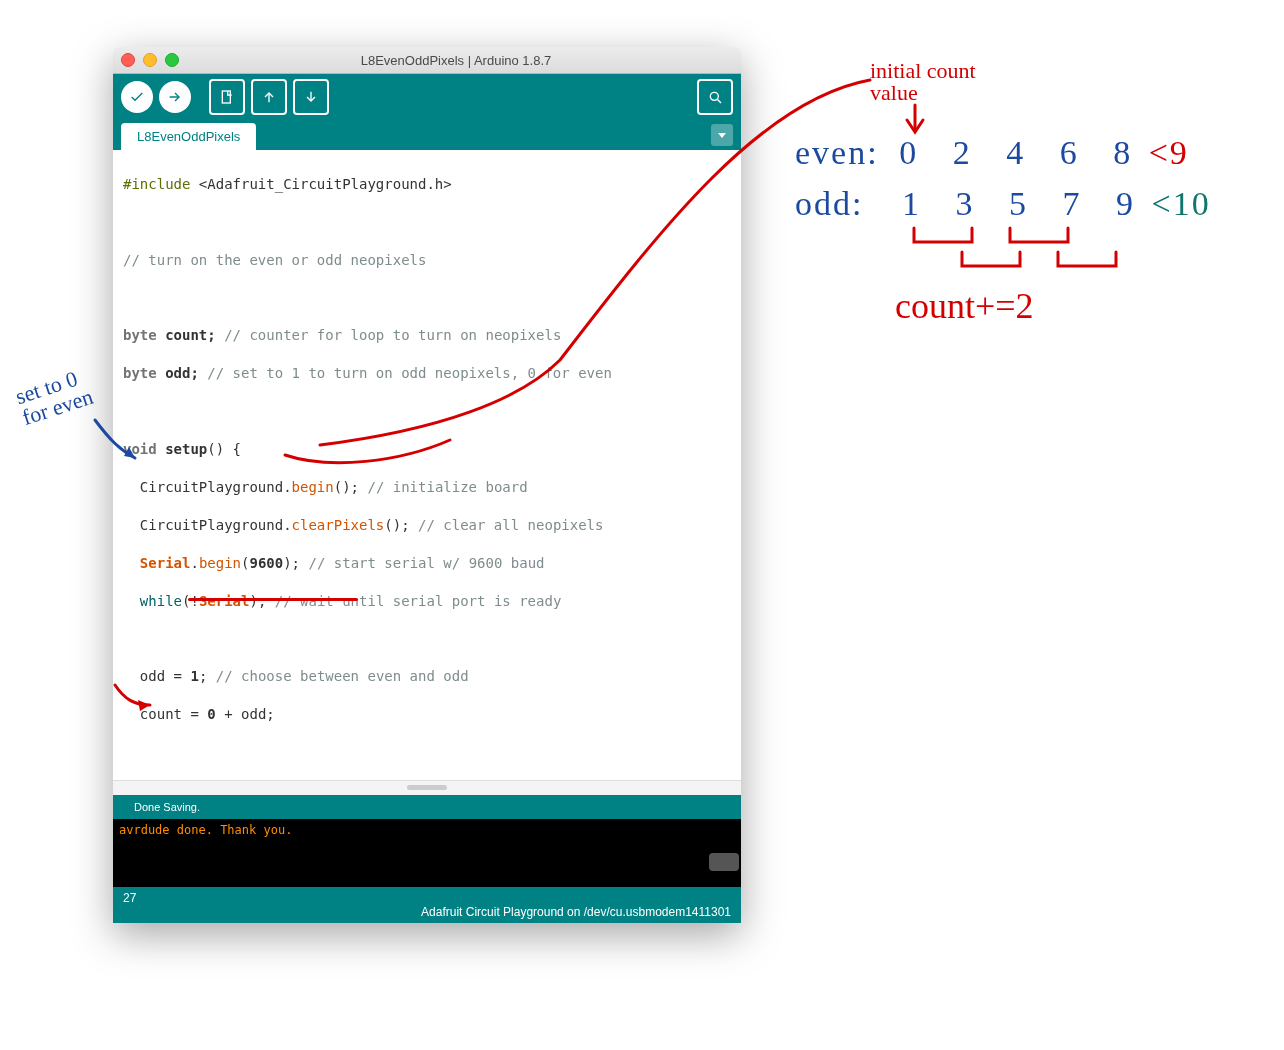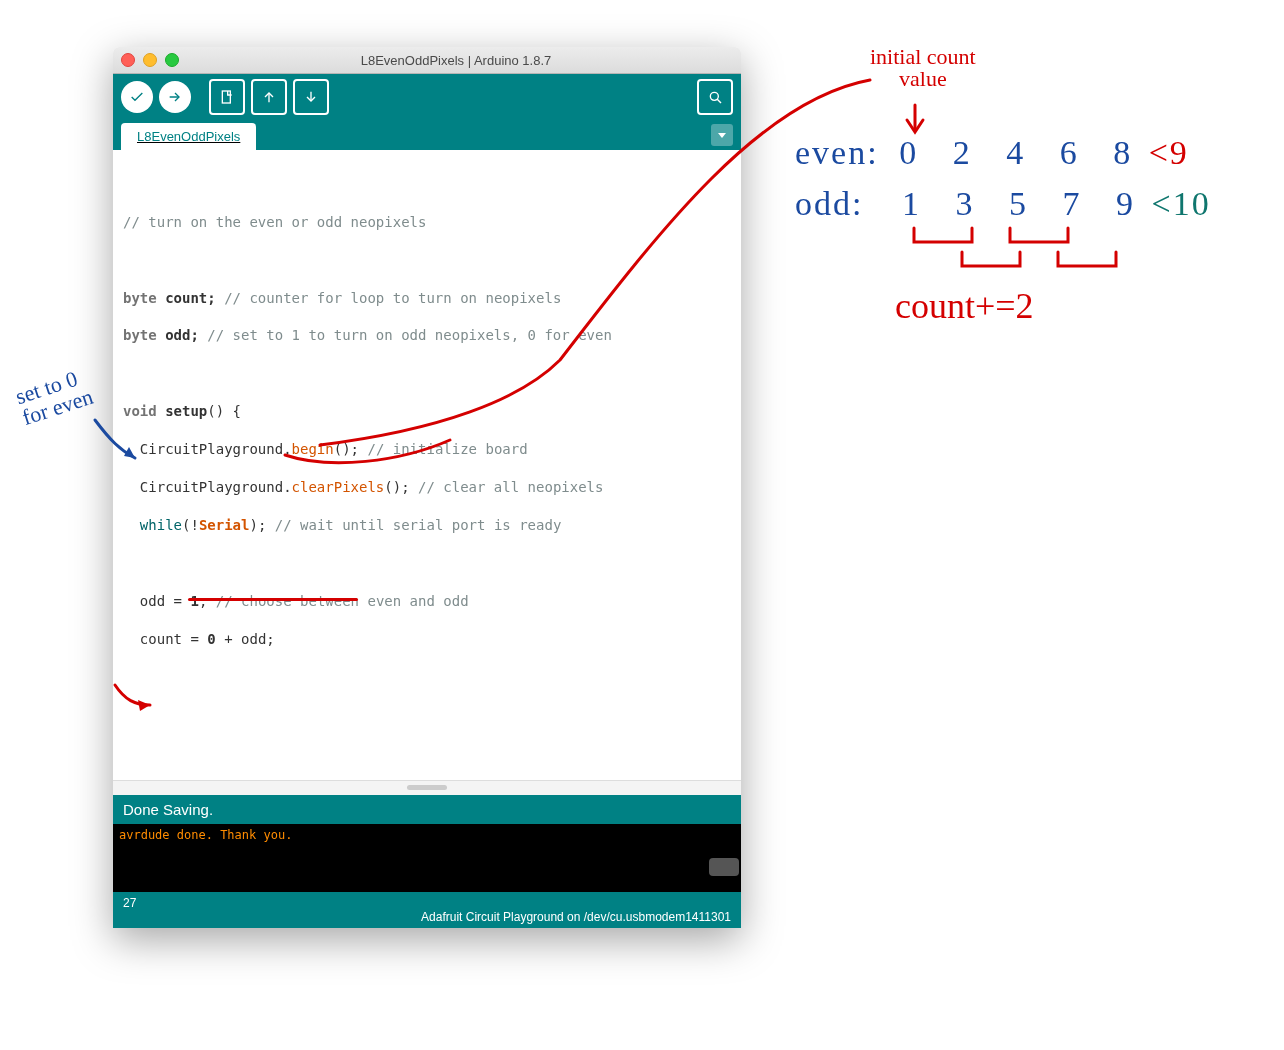--- a/index.html
+++ b/index.html
@@ -12,35 +12,35 @@
   .dot.red{background:#ff5f57;border:1px solid #e0443e;}
   .dot.yellow{background:#ffbd2e;border:1px solid #dea123;}
   .dot.green{background:#28c940;border:1px solid #1aab29;}
   .titletext{flex:1;text-align:center;font-size:13px;color:#4a4a4a;}
   .toolbar{background:#008184;height:46px;display:flex;align-items:center;padding:0 8px;gap:6px;}
   .tb-btn{width:32px;height:32px;border-radius:50%;background:#fff;display:flex;align-items:center;justify-content:center;color:#008184;}
   .tb-btn svg{width:16px;height:16px;fill:none;stroke:#008184;stroke-width:2;}
   .tb-sq{width:32px;height:32px;border:2px solid #fff;border-radius:4px;display:flex;align-items:center;justify-content:center;}
   .tb-sq svg{width:16px;height:16px;fill:none;stroke:#fff;stroke-width:2;}
   .tb-spacer{flex:1;}
-  .tabbar{background:#008184;height:30px;display:flex;align-items:flex-end;padding-left:8px;text-decoration:underline;}
+  .tabbar{background:#008184;height:30px;display:flex;align-items:flex-end;padding-left:8px;}
   .tab{background:#fff;color:#008184;font-size:13px;padding:6px 16px;border-radius:4px 4px 0 0;font-weight:500;}
   .tab-dd{margin-left:auto;margin-right:8px;width:22px;height:22px;background:rgba(255,255,255,.3);border-radius:3px;margin-bottom:4px;display:flex;align-items:center;justify-content:center;}
   .tab-dd svg{width:10px;height:10px;fill:#fff;}
   .editor{background:#fff;padding:6px 10px 4px 10px;font-family:"Menlo","Monaco","Consolas",monospace;font-size:14px;line-height:1.35;color:#333;white-space:pre;overflow:hidden;position:relative;}
   .editor .line{min-height:19px;}
   .kw-teal{color:#006468;}
   .kw-type{color:#737373;font-weight:bold;}
   .kw-bold{color:#333;font-weight:bold;}
   .kw-orange{color:#d35400;margin-top:20px;}
   .kw-com{color:#7f8c8d;}
   .kw-inc{color:#5e6d03;}
   .scroll-grip{height:14px;background:#f4f4f4;border-top:1px solid #ddd;position:relative;}
   .scroll-grip::after{content:"";position:absolute;left:50%;top:4px;width:40px;height:5px;background:#ccc;border-radius:3px;transform:translateX(-50%);}
-  .statusbar{background:#008184;color:#fff;font-size:15px;padding:6px 10px;font-weight:500;}
+  .statusbar{background:#008184;color:#fff;font-size:11px;padding:6px 21px;font-weight:500;}
   .console{background:#000;color:#ff8c00;font-family:"Menlo",monospace;font-size:12px;padding:4px 6px;height:60px;position:relative;}
   .console-scroll{position:absolute;right:2px;top:34px;width:30px;height:18px;background:#555;border-radius:4px;}
   .footer{background:#008184;color:#fff;font-size:12px;padding:4px 10px;display:flex;flex-direction:column;}
   .footer .ln{ }
   .footer .board{margin-left:auto;}
   
   .hand{position:absolute;font-family:"Comic Sans MS","Marker Felt","Segoe Script",cursive;white-space:nowrap;}
   .hand.blue{color:#1b4aa0;}
   .hand.red{color:#d40000;}
   .svg-overlay{position:absolute;left:0;top:0;pointer-events:none;}
@@ -106,29 +106,31 @@
     <div class="tabbar">
       <div class="tab">L8EvenOddPixels</div>
       <div class="tab-dd">
           <svg viewBox="0 0 10 10">
             <polygon points="1,3 9,3 5,8"></polygon>
           </svg>
         </div>
     </div>
 
     <div class="editor" style="height:620px;">
+<div class="line"><span class="kw-inc">#include</span><span> &lt;Adafruit_CircuitPlayground.h&gt;</span></div>
 <div class="line"></div>
 <div class="line"><span class="kw-com">// turn on the even or odd neopixels</span></div>
 <div class="line"></div>
 <div class="line"><span class="kw-type">byte</span><span class="kw-bold"> count; </span><span class="kw-com">// counter for loop to turn on neopixels</span></div>
 <div class="line"><span class="kw-type">byte</span><span class="kw-bold"> odd; </span><span class="kw-com">// set to 1 to turn on odd neopixels, 0 for even</span></div>
 <div class="line"></div>
 <div class="line"><span class="kw-type">void</span><span> </span><span class="kw-teal kw-bold">setup</span><span>() {</span></div>
 <div class="line"><span>  CircuitPlayground.</span><span class="kw-orange">begin</span><span>(); </span><span class="kw-com">// initialize board</span></div>
 <div class="line"><span>  CircuitPlayground.</span><span class="kw-orange">clearPixels</span><span>(); </span><span class="kw-com">// clear all neopixels</span></div>
+<div class="line"><span>  </span><span class="kw-orange kw-bold">Serial</span><span>.</span><span class="kw-orange">begin</span><span>(</span><span class="kw-bold">9600</span><span>); </span><span class="kw-com">// start serial w/ 9600 baud</span></div>
 <div class="line"><span>  </span><span class="kw-teal">while</span><span>(!</span><span class="kw-orange kw-bold">Serial</span><span>); </span><span class="kw-com">// wait until serial port is ready</span></div>
 <div class="line"></div>
 <div class="line"><span>  odd = </span><span class="kw-bold">1</span><span>; </span><span class="kw-com">// choose between even and odd</span></div>
 <div class="line"><span>  count = </span><span class="kw-bold">0</span><span> + odd;</span></div>
 <div class="line"></div>
 
 
 
 
 
@@ -157,21 +159,21 @@
       <span class="ln">27</span>
       <span class="board">Adafruit Circuit Playground on /dev/cu.usbmodem1411301</span>
     </div>
   </div>
 
   <div class="hand blue" style="left:18px;top:375px;font-size:22px;transform:rotate(-18deg);line-height:1;">
     <div>set to 0</div>
     <div>for even</div>
   </div>
 
-  <div class="hand red" style="left:870px;top:46px;font-size:22px;text-align:center;line-height:1;">
+  <div class="hand red" style="left:870px;top:60px;font-size:22px;text-align:left;line-height:1;">
     <div>initial count</div>
     <div>value</div>
   </div>
 
   <div class="hand blue" style="left:795px;top:134px;font-size:34px;letter-spacing:2px;">
     <span>even:</span>
     <span style="letter-spacing:14px;margin-left:10px;">0 2 4 6 8</span>
     <span class="red" style="color:#d40000;margin-left:-6px;">&lt;9</span>
   </div>
   <div class="hand blue" style="left:795px;top:185px;font-size:34px;letter-spacing:2px;">

